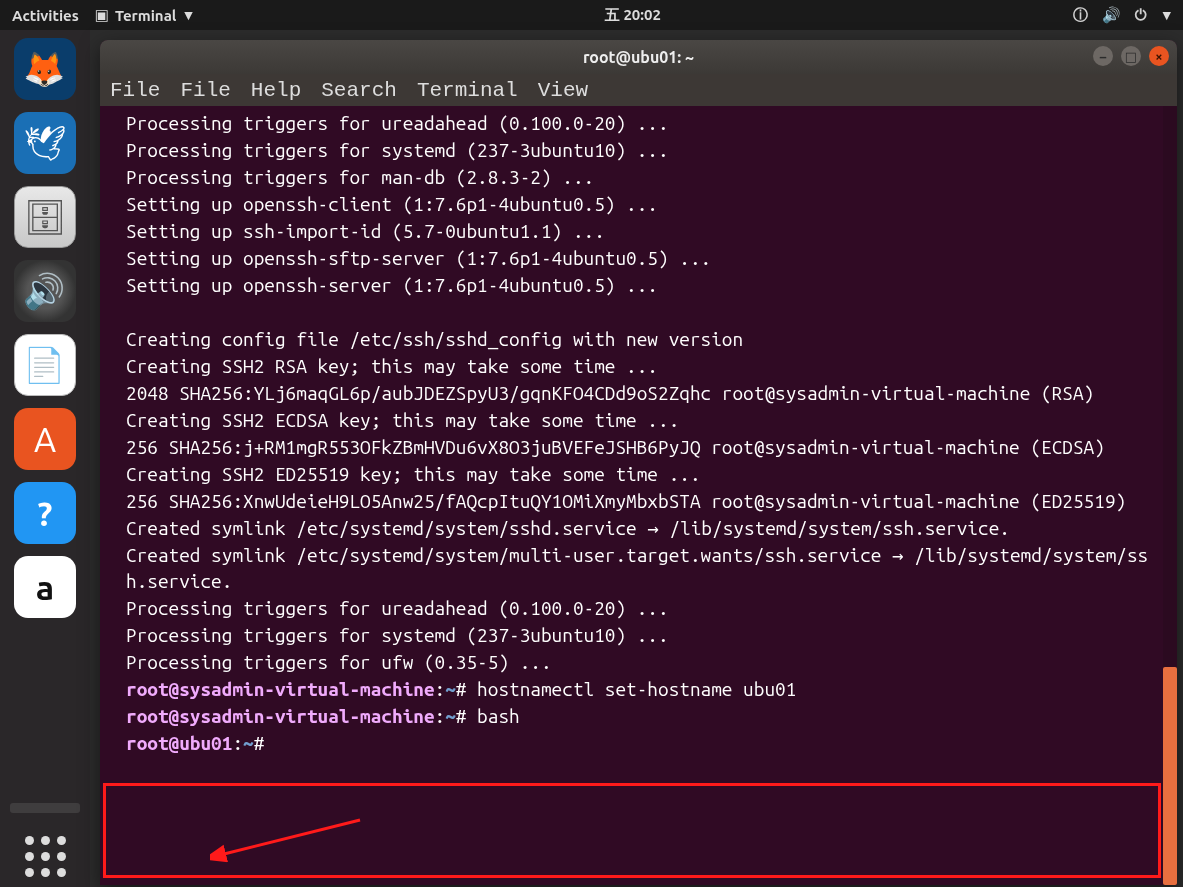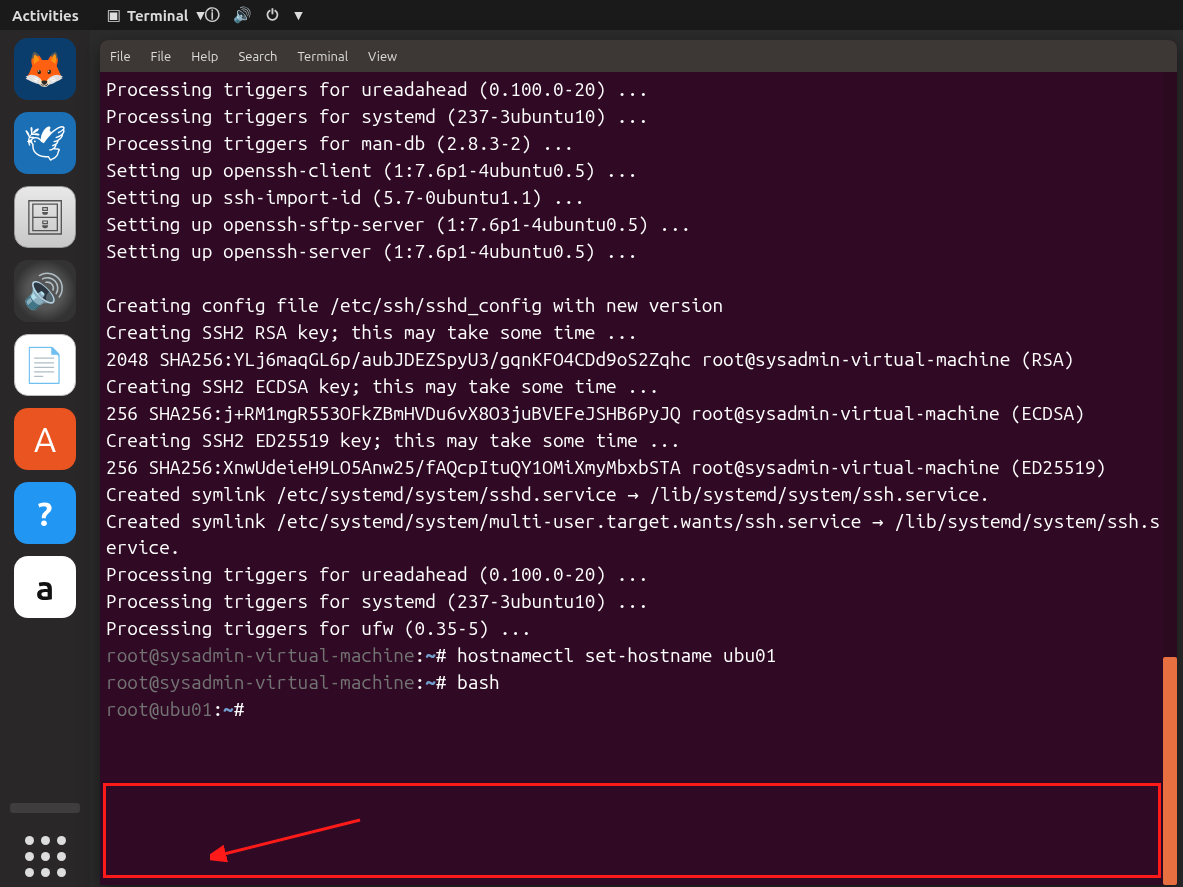--- a/index.html
+++ b/index.html
@@ -16,21 +16,21 @@
 .top-panel {
   height: 30px;
   background: #1a1a1a;
   color: #dcdcdc;
   display: flex;
   align-items: center;
   font-size: 15px;
   font-weight: 600;
   padding: 0 12px;
 }
-.top-panel .left { display: flex; align-items: center; gap: 28px; }
+.top-panel .left { display: flex; align-items: center; gap: 16px; }
 .top-panel .center { flex: 1; text-align: center; }
 .top-panel .right { display: flex; align-items: center; gap: 14px; }
 .top-panel .app-ind { display: flex; align-items: center; gap: 6px; }
 .top-panel .tri { font-size: 11px; margin-left: 2px; }
 .top-panel .ico { font-size: 15px; color: #d0d0d0; }
 
 
 .dock {
   position: absolute;
   left: 0;
@@ -110,36 +110,38 @@
 .win-close { background:#e95420; color:#3a1200;}
 
 .menubar {
   height: 32px;
   background: #3d3835;
   display: flex;
   align-items: center;
   padding: 0 10px;
   gap: 20px;
   color: #ddd;
-  font-size: 13px;
+  font-size: 21px;
+  font-family: Liberation Mono, monospace;
 }
 .menubar span { cursor: default; }
 
 .term-body {
   flex: 1;
   padding: 4px 8px 8px 6px;
   color: #fff;
   font-family: "Ubuntu Mono","DejaVu Sans Mono",monospace;
   font-size: 19px;
   line-height: 1.42;
   white-space: pre-wrap;
   word-break: break-all;
   position: relative;
-}
-.term-body .hl-green { color: #737373; font-weight: normal; }
+  margin-left: 20px;
+}
+.term-body .hl-green { color: #f0abfc; font-weight: bold; }
 .term-body .hl-blue { color: #729fcf; font-weight: bold; }
 
 .scrollbar-track {
   position:absolute;
   right:0; top:0; bottom:0;
   width:14px;
   background:#2b0a20;
 }
 .scrollbar-thumb {
   position:absolute;
@@ -165,20 +167,21 @@
 
 <div class="top-panel">
   <div class="left">
     <span>Activities</span>
     <span class="app-ind">
       <span>▣</span>
       <span>Terminal</span>
       <span class="tri">▼</span>
     </span>
   </div>
+  <div class="center">五 20:02</div>
   <div class="right">
     <span class="ico">ⓘ</span>
     <span class="ico">🔊</span>
     <span class="ico">⏻</span>
     <span class="tri">▼</span>
   </div>
 </div>
 
 <div class="dock">
   <div class="dock-item dock-firefox">🦊</div>
@@ -198,20 +201,28 @@
       <span></span>
       <span></span>
       <span></span>
       <span></span>
       <span></span>
       <span></span>
   </div>
 </div>
 
 <div class="term-window">
+  <div class="titlebar">
+    <span>root@ubu01: ~</span>
+    <div class="win-btns">
+      <div class="win-btn win-min">–</div>
+      <div class="win-btn win-max">□</div>
+      <div class="win-btn win-close">×</div>
+    </div>
+  </div>
   <div class="menubar">
     <span>File</span>
     <span>File</span>
     <span>Help</span>
     <span>Search</span>
     <span>Terminal</span>
     <span>View</span>
   </div>
   <div class="term-body" id="term-body">Processing triggers for ureadahead (0.100.0-20) ...
 Processing triggers for systemd (237-3ubuntu10) ...

